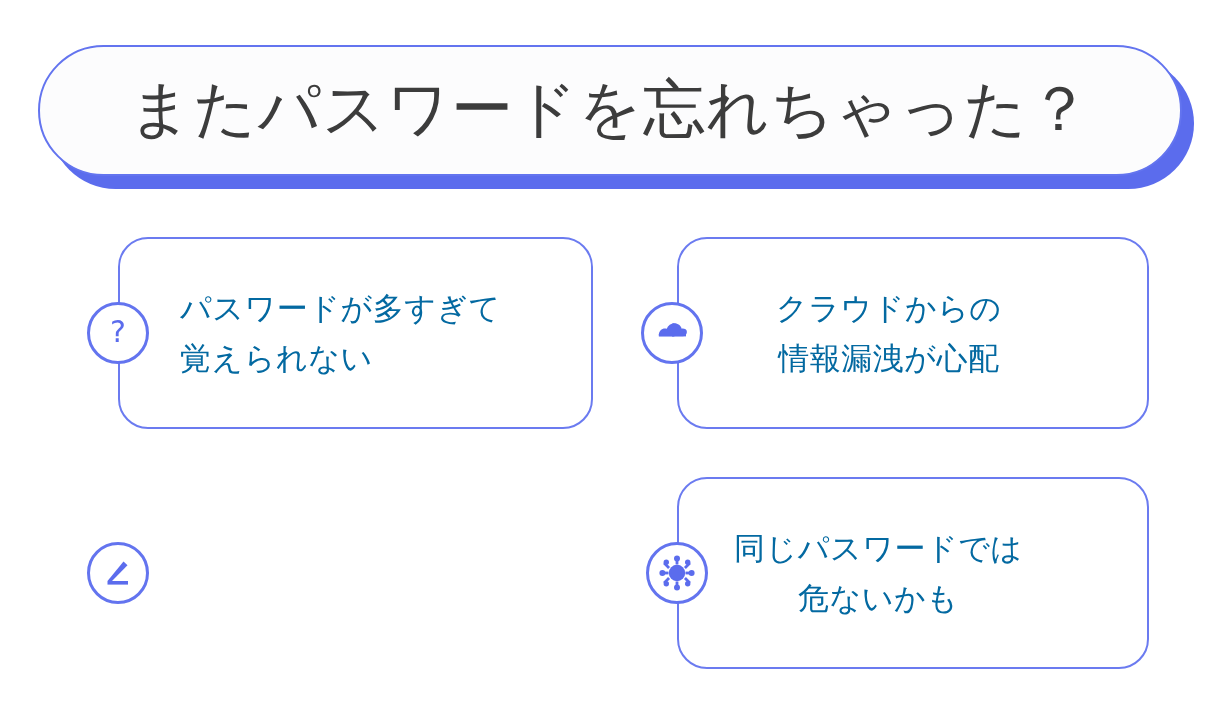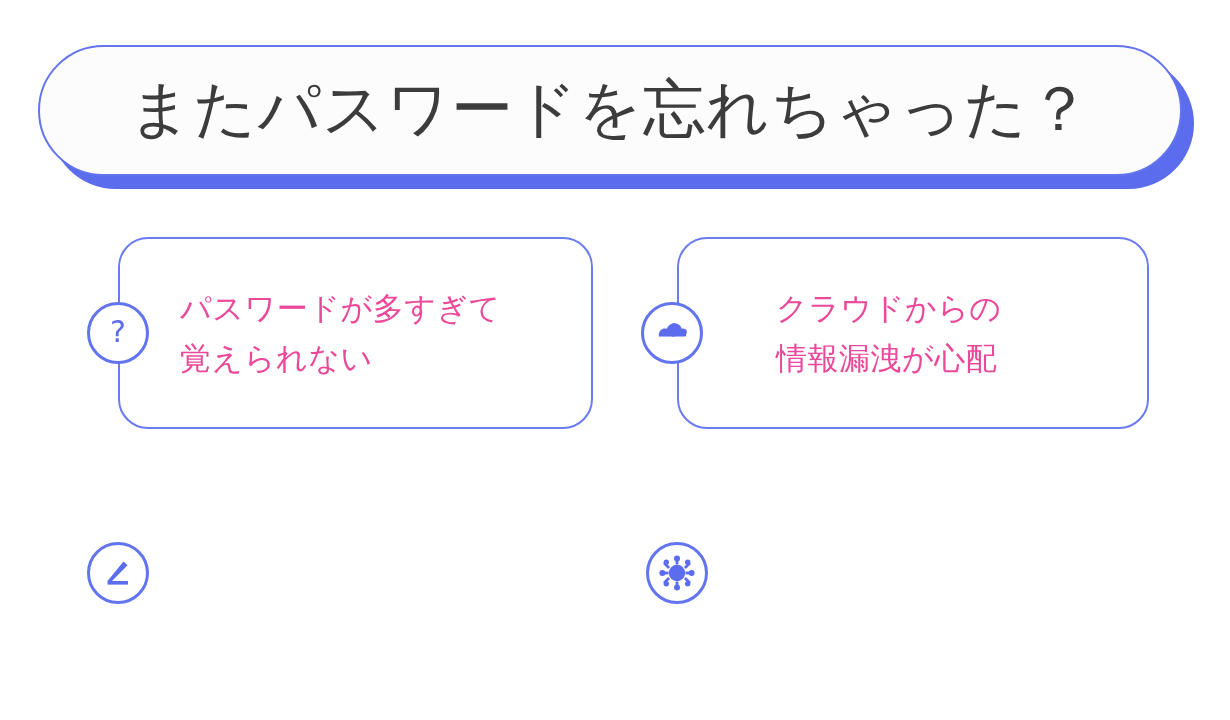--- a/index.html
+++ b/index.html
@@ -70,24 +70,24 @@
     box-sizing: border-box;
     background: #ffffff;
     border: 2.2px solid #6b7bf0;
     border-radius: 30px;
     display: flex;
     align-items: center;
   }
   .card-r1 { top: 237px; height: 192px; }
   .card-r2 { top: 477px; height: 192px; }
   .card-c1 { left: 118px; width: 475px; }
-  .card-c2 { left: 677px; width: 472px; }
+  .card-c2 { left: 677px; width: 472px; text-align: center; }
 
   .card-text {
-    color: #ec4899;
+    color: #0369a1;
     font-size: 31px;
     line-height: 1.62;
     white-space: pre-line;
     letter-spacing: 0.5px;
   }
   .pad-left-60  { padding-left: 60px; }
   .pad-left-90  { padding-left: 90px; }
   .pad-left-97  { padding-left: 97px; }
   .pad-left-55  { padding-left: 55px; }
 
@@ -152,20 +152,24 @@
     </svg>
   </div>
 
   <div class="icon-badge badge-3">
     <svg class="icon-svg" width="32" height="32" viewBox="0 0 32 32">
       <path d="M21.5 4.5 L25.5 8.2 L10.0 24.0 L5.5 24.0 Z" fill="#5b6ced"></path>
       <rect x="5.5" y="24.0" width="20.5" height="3.6" fill="#5b6ced"></rect>
     </svg>
   </div>
 
+  <div class="card card-r2 card-c2">
+    <div class="card-text pad-left-55">同じパスワードでは
+危ないかも</div>
+  </div>
   <div class="icon-badge badge-4">
     <svg class="icon-svg" width="36" height="36" viewBox="0 0 36 36">
       <g fill="#5b6ced">
         <circle cx="18" cy="18" r="8.2"></circle>
         <rect x="16.6" y="2.5" width="2.8" height="7"></rect>
         <circle cx="18" cy="3.4" r="3.0"></circle>
         <rect x="16.6" y="26.5" width="2.8" height="7"></rect>
         <circle cx="18" cy="32.6" r="3.0"></circle>
         <rect x="2.5" y="16.6" width="7" height="2.8"></rect>
         <circle cx="3.4" cy="18" r="3.0"></circle>

